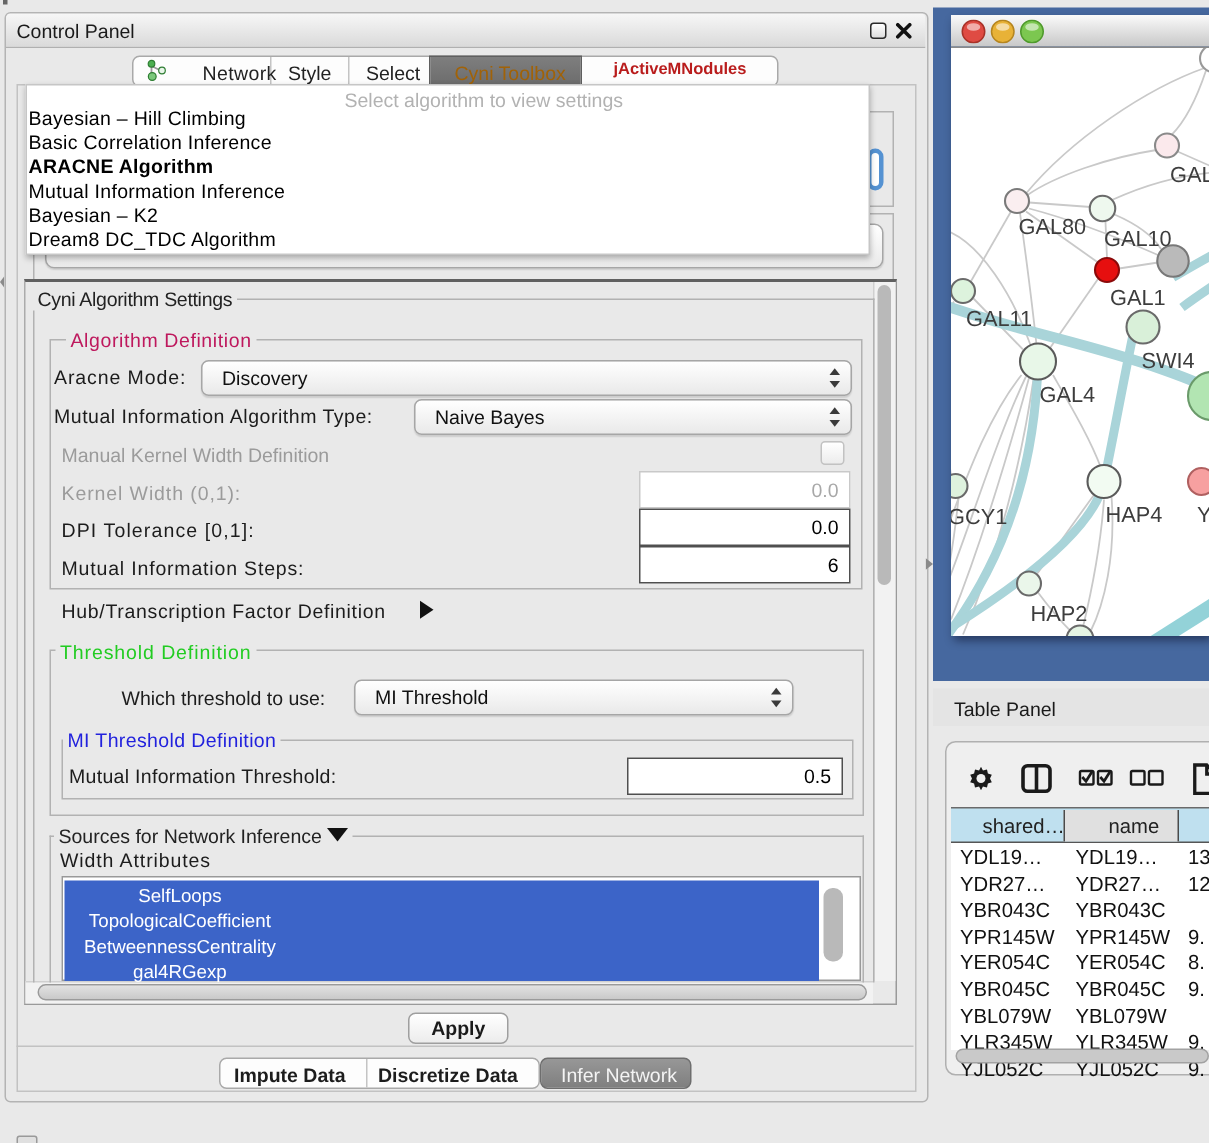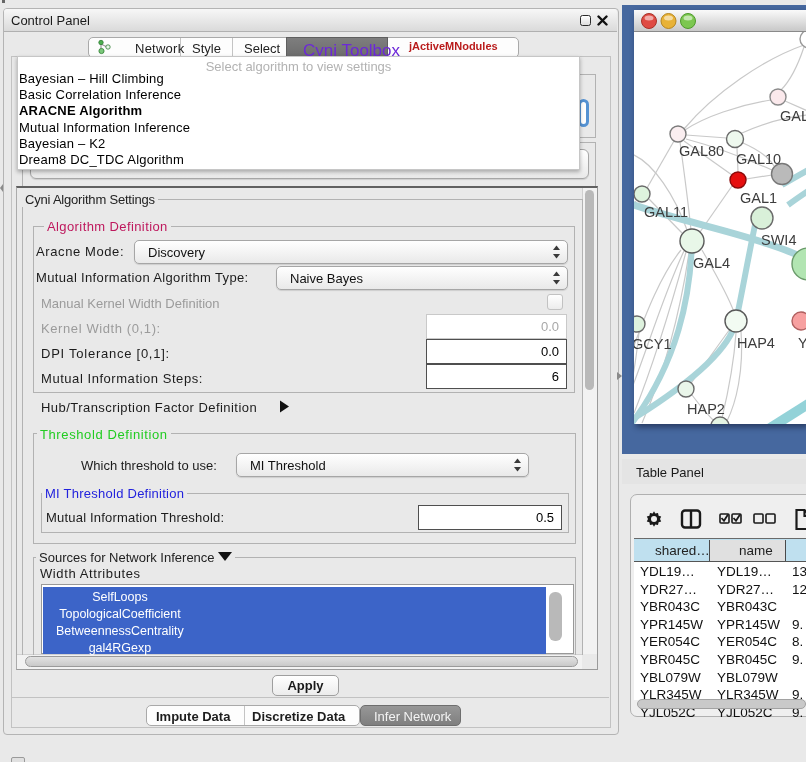--- a/index.html
+++ b/index.html
@@ -42,21 +42,21 @@
 <svg class="abs" style="left:97px;top:39px;" width="15" height="16">
 <path d="M4 4 L4 11 M4 5 L10 8" stroke="#9a9a9a" stroke-width="1.2" fill="none"></path>
 <circle cx="4" cy="3.5" r="2.2" fill="#4caf50" stroke="#2e7d32" stroke-width="0.8"></circle>
 <circle cx="4.5" cy="12" r="2.6" fill="#7bc87b" stroke="#2e7d32" stroke-width="0.8"></circle>
 <circle cx="11" cy="8" r="2.2" fill="#e8f5e9" stroke="#2e7d32" stroke-width="0.8"></circle>
 </svg>
 <div class="abs" style="left:116px;top:41px;font-size:13px;color:#222;letter-spacing:0.25px;margin-left:19px;">Network</div>
 <div class="abs" style="left:192px;top:41px;font-size:13px;color:#222;">Style</div>
 <div class="abs" style="left:244px;top:41px;font-size:13px;color:#222;">Select</div>
 <div class="abs" style="left:286px;top:37px;width:102px;height:21px;background:linear-gradient(#7e7e7e,#6c6c6c);border:1px solid #5f5f5f;box-sizing:border-box;"></div>
-<div class="abs" style="left:303px;top:41px;font-size:17px;color:#6d28d9;">Cyni Toolbox</div>
+<div class="abs" style="left:303px;top:41px;font-size:13px;color:#a16207;">Cyni Toolbox</div>
 <div class="abs" style="left:409px;top:40px;font-size:11px;font-weight:bold;color:#b91c1c;">jActiveMNodules</div>
 
 <div class="group" style="left:22px;top:74px;width:572px;height:62px;"></div>
 <div class="group" style="left:22px;top:142px;width:572px;height:43px;"></div>
 
 <div class="abs" style="left:578px;top:99px;width:11px;height:28px;border:3px solid #5592d2;border-radius:7px;background:#fff;box-sizing:border-box;"></div>
 
 <div class="combo" style="left:30px;top:149px;width:557px;height:28px;border-radius:6px;"></div>
 
 <div class="abs" style="left:16px;top:186px;width:582px;height:484px;border-top:2px solid #606060;border-left:1px solid #ababab;border-right:1px solid #9a9a9a;border-bottom:1px solid #9a9a9a;background:#e9e9e9;box-sizing:border-box;"></div>
@@ -141,21 +141,21 @@
 <div class="abs" style="left:146px;top:705px;width:214px;height:21px;background:#fdfdfd;border:1px solid #a9a9a9;border-radius:5px;box-sizing:border-box;"></div>
 <div class="abs" style="left:244px;top:706px;width:1px;height:19px;background:#c4c4c4;"></div>
 <div class="abs" style="left:156px;top:709px;font-size:13px;font-weight:bold;color:#1d1d1d;">Impute Data</div>
 <div class="abs" style="left:252px;top:709px;font-size:13px;font-weight:bold;color:#1d1d1d;">Discretize Data</div>
 <div class="abs" style="left:360px;top:705px;width:101px;height:21px;background:linear-gradient(#979797,#7f7f7f);border:1px solid #6e6e6e;border-radius:5px;box-sizing:border-box;"></div>
 <div class="abs" style="left:374px;top:709px;font-size:13px;color:#f4f4f4;">Infer Network</div>
 
 <div class="abs" style="left:11px;top:757px;width:12px;height:10px;background:#e0e0e0;border:1px solid #9a9a9a;border-radius:2px;"></div>
 
 <div class="abs" style="left:17px;top:56px;width:563px;height:114px;background:#fff;border:1px solid #c6c6c6;box-shadow:0 2px 4px rgba(0,0,0,0.3);box-sizing:border-box;"></div>
-<div class="abs" style="left:17px;top:59px;width:563px;text-align:center;font-size:13px;color:#b2b2b2;">Select algorithm to view settings</div>
+<div class="abs" style="left:17px;top:59px;width:563px;text-align:center;font-size:13px;color:#b2b2b2;padding-left:24px;">Select algorithm to view settings</div>
 <div class="abs" style="left:19px;top:71px;font-size:13px;color:#000;line-height:16.2px;letter-spacing:0.2px;">Bayesian – Hill Climbing<br>Basic Correlation Inference<br><b>ARACNE Algorithm</b><br>Mutual Information Inference<br>Bayesian – K2<br>Dream8 DC_TDC Algorithm</div>
 
 <div class="abs" style="left:617px;top:372px;width:5px;height:8px;background:#8a8a8a;clip-path:polygon(0 0,100% 50%,0 100%);"></div>
 
 <div class="abs" style="left:622px;top:5px;width:184px;height:449px;background:#46689f;"></div>
 <div class="abs" style="left:634px;top:10px;width:172px;height:414px;box-shadow:2px 3px 6px rgba(0,0,20,0.45);"></div>
 <div class="abs" style="left:634px;top:10px;width:172px;height:21px;background:linear-gradient(#fafafa,#c8c8c8);border-bottom:1px solid #8a8a8a;"></div>
 <svg class="abs" style="left:640px;top:13px;" width="60" height="16">
 <circle cx="9" cy="8" r="7.5" fill="#df4b43" stroke="#a83228" stroke-width="1"></circle>
 <circle cx="28.5" cy="8" r="7.5" fill="#e8b237" stroke="#b5851f" stroke-width="1"></circle>

